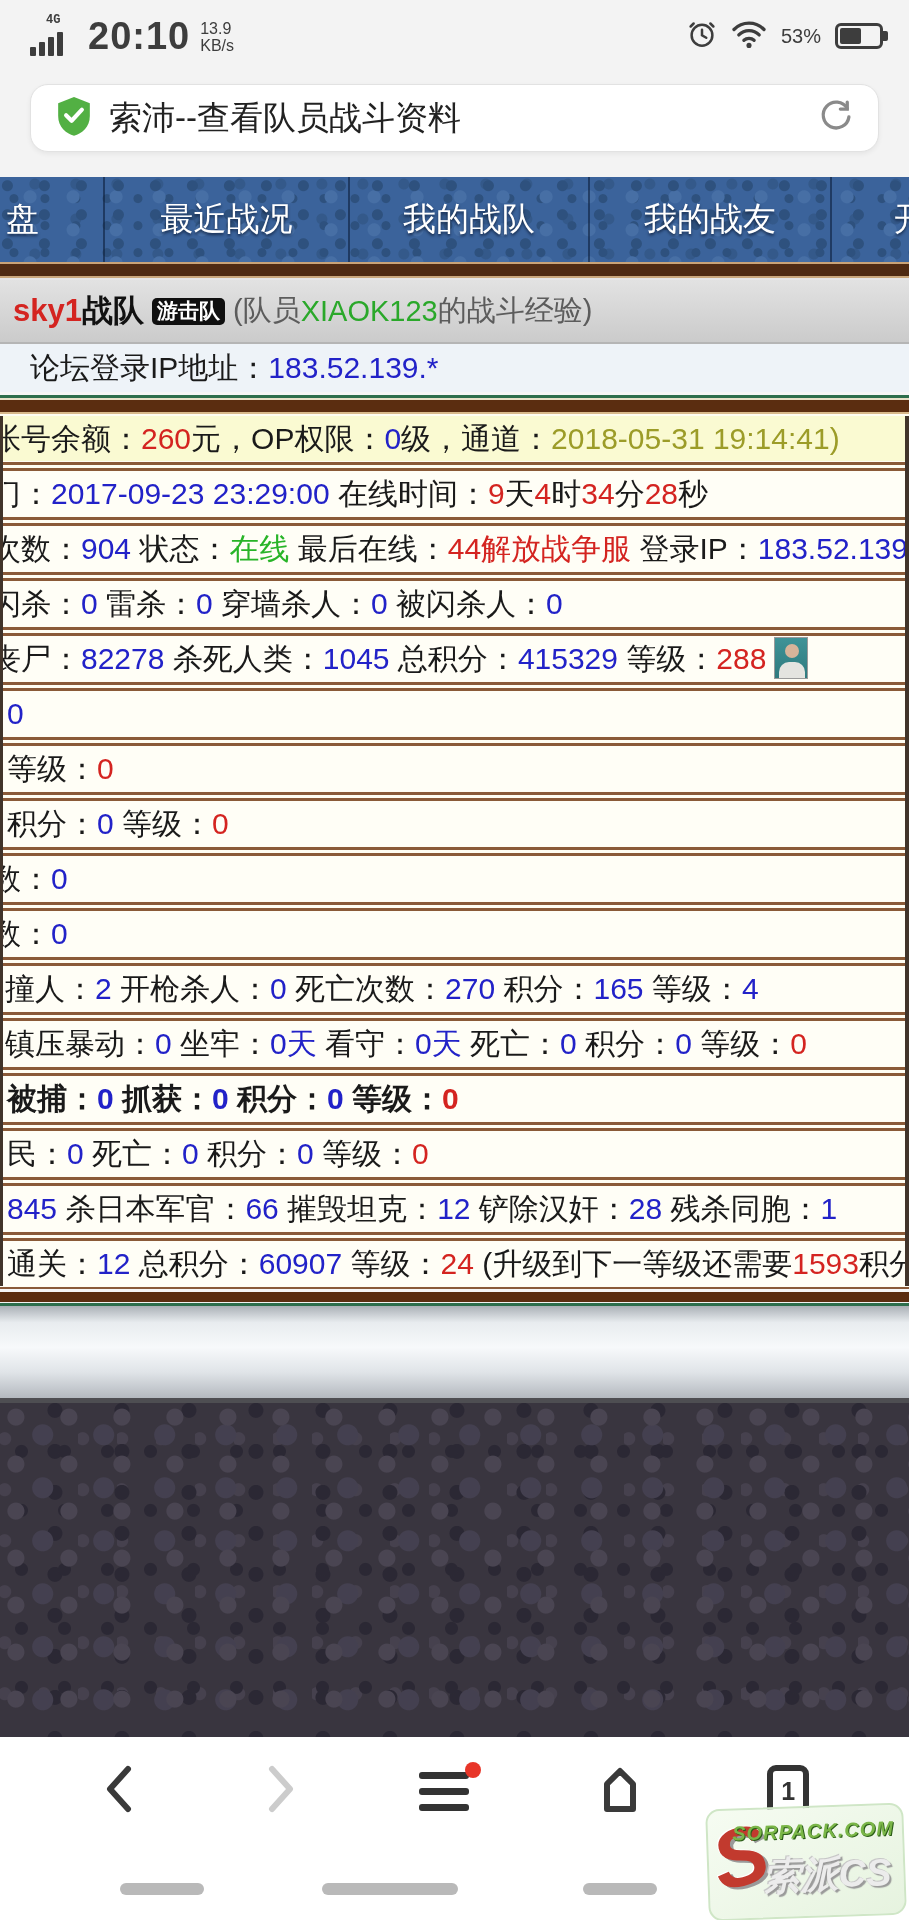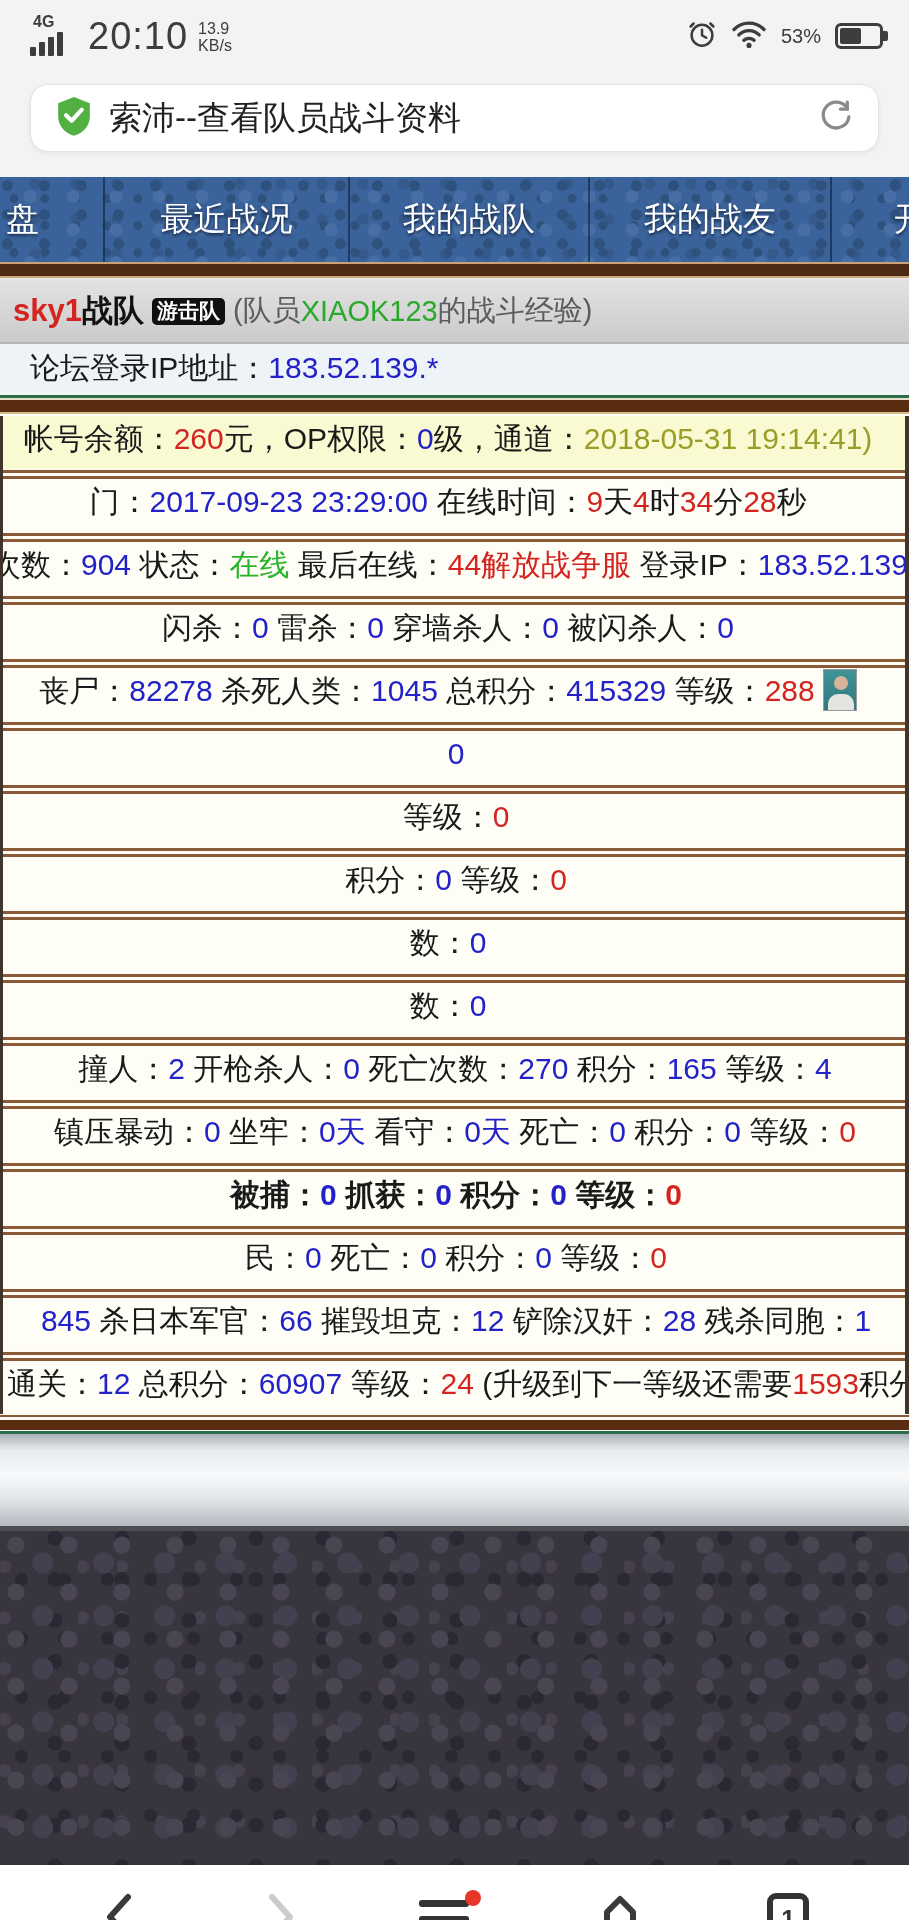--- a/index.html
+++ b/index.html
@@ -13,26 +13,26 @@
   }
 
   
   .statusbar {
     height: 62px; background: #f3f3f3;
     display: flex; align-items: center;
     padding: 10px 26px 0 30px;
     color: #3d3d3d;
   }
   .signal { position: relative; width: 50px; height: 46px; }
-  .sig-4g { position: absolute; top: 0; left: 3px; font-size: 16px; font-weight: bold; }
+  .sig-4g { position: absolute; top: 0; left: 16px; font-size: 12px; font-weight: bold; font-family: Liberation Mono, monospace; }
   .sig-bars { position: absolute; bottom: 3px; left: 0; display: flex; align-items: flex-end; gap: 3px; }
   .sig-bars i { display: block; width: 6px; background: #3d3d3d; border-radius: 1px; }
   .sig-bars i:nth-child(1){height:9px} .sig-bars i:nth-child(2){height:14px}
   .sig-bars i:nth-child(3){height:19px} .sig-bars i:nth-child(4){height:24px}
-  .clock { font-size: 38px; margin: 0 10px 0 8px; letter-spacing: 1px; }
+  .clock { font-size: 38px; margin: 0 10px 0 8px; letter-spacing: 1px; font-weight: bold; }
   .speed { display: flex; flex-direction: column; font-size: 16px; line-height: 17px; margin-top: 2px; }
   .sb-spacer { flex: 1; }
   .sb-right { display: flex; align-items: center; gap: 14px; }
   .battery-pct { font-size: 20px; }
   .battery { position: relative; width: 48px; height: 26px; border: 3px solid #3d3d3d; border-radius: 6px; }
   .battery::after { content:""; position:absolute; right:-8px; top:5px; width:5px; height:10px; background:#3d3d3d; border-radius:0 2px 2px 0; }
   .battery .fill { position:absolute; left:2px; top:2px; bottom:2px; width:50%; background:#3d3d3d; border-radius:2px; }
 
   
   .urlwrap { height: 115px; background: #f3f3f3; padding: 22px 30px 0; }
@@ -82,21 +82,21 @@
   
   .ip-row {
     height: 50px; background: #eef3f8; border-top: 2px solid #b5b5b5;
     display: flex; align-items: center; padding-left: 30px;
     font-size: 30px; white-space: nowrap;
   }
   .ip-val { color: #2222c8; }
 
   
   .rows-wrap { border-left: 3px solid #41342a; border-right: 4px solid #41342a; background: #fffdf2; }
-  .stat-row { height: 53px; line-height: 45px; font-size: 30px; white-space: nowrap; overflow: hidden; background: #fffef6; padding-left: 4px; text-align: center; }
+  .stat-row { height: 45px; line-height: 45px; font-size: 30px; white-space: nowrap; overflow: hidden; background: #fffef6; padding-left: 4px; }
   .stat-row.gold { background: #fafad2; }
   .row-text { display: inline-block; }
   .c-k { color: #1a1a1a; } .c-b { color: #2222c8; } .c-r { color: #d42420; }
   .c-g { color: #28b428; } .c-o { color: #9c9c28; }
   .avatar { display: inline-block; position: relative; width: 34px; height: 42px; margin-left: 8px; vertical-align: -10px;
     background: linear-gradient(180deg,#3f9397,#2f7a7e); border: 1px solid #9a9a9a; overflow: hidden; }
   .av-head { position: absolute; top: 6px; left: 10px; width: 14px; height: 14px; border-radius: 50%; background: #d8b49a; }
   .av-body { position: absolute; bottom: 0; left: 4px; width: 26px; height: 16px; border-radius: 10px 10px 0 0; background: #e4e4e0; }
 
   

